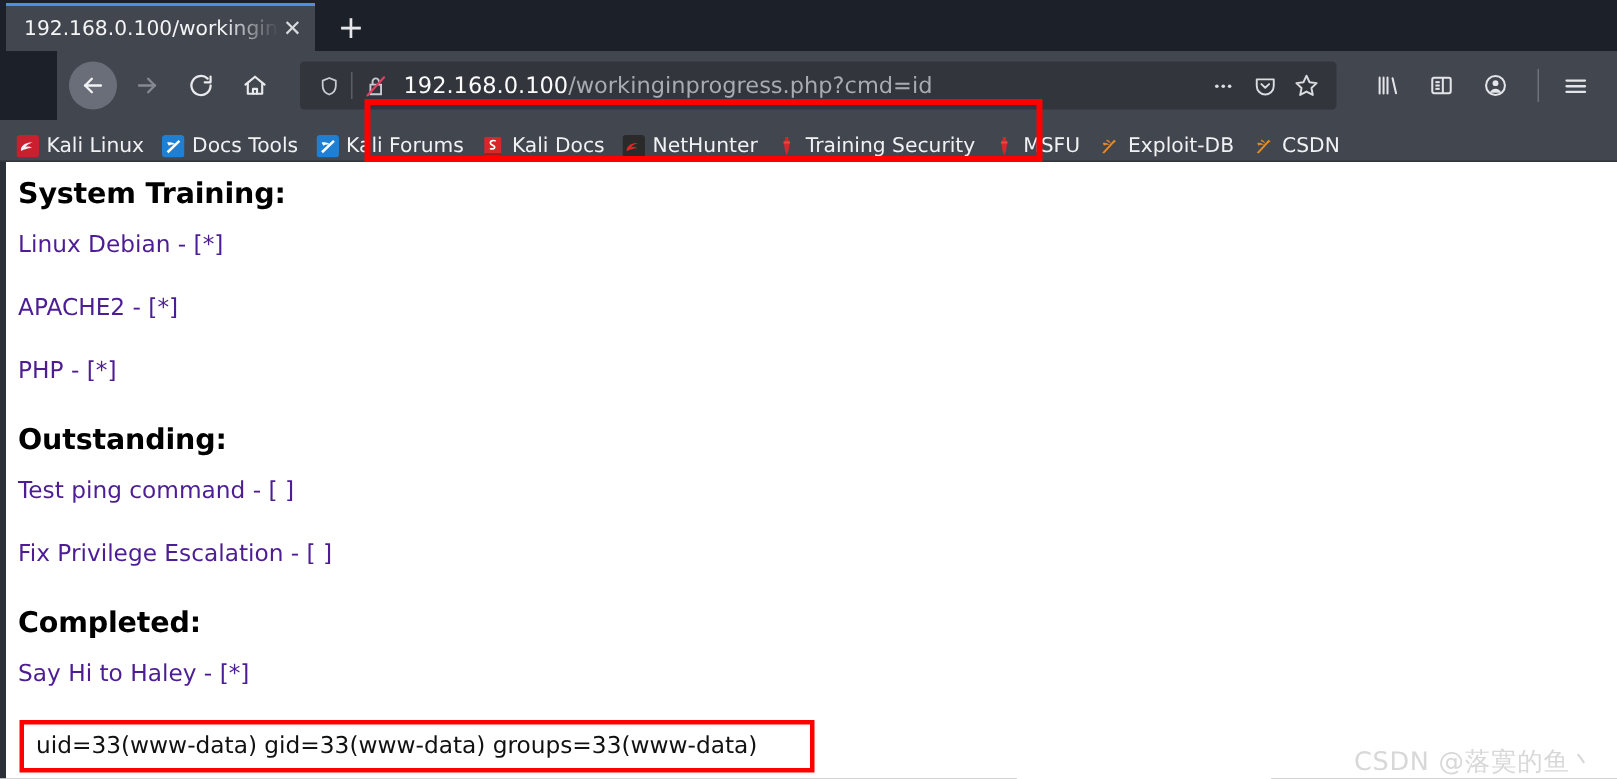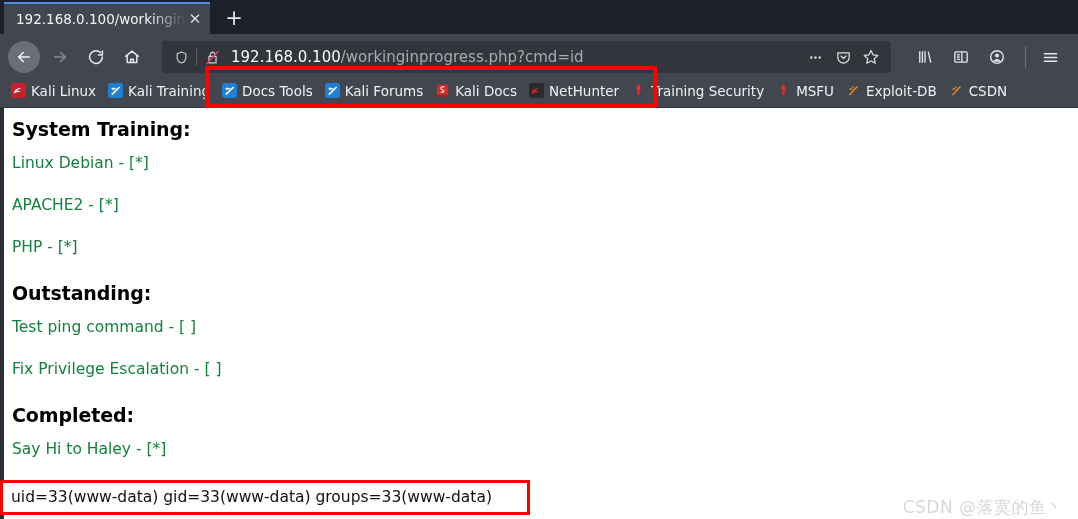--- a/index.html
+++ b/index.html
@@ -77,20 +77,21 @@
   
   .navbar {
     height: 46px;
     background: #42464f;
     display: flex;
     align-items: center;
     padding: 0 8px;
     box-sizing: border-box;
     flex: 0 0 auto;
     position: relative;
+    margin-left: 38px;
   }
   .navbtn {
     width: 32px;
     height: 32px;
     display: flex;
     align-items: center;
     justify-content: center;
     margin-right: 4px;
     border-radius: 50%;
     flex: 0 0 auto;
@@ -182,21 +183,21 @@
     background: #42464f;
     display: flex;
     align-items: center;
     padding-left: 6px;
     flex: 0 0 auto;
     border-bottom: 1px solid #32353c;
     box-sizing: border-box;
   }
   .bm {
     display: flex;
-    align-items: flex-start;
+    align-items: flex-end;
     height: 22px;
     padding: 0 5px;
     margin-right: 2px;
     white-space: nowrap;
   }
   .bm-label {
     font-size: 13.5px;
     color: #f0f1f3;
     margin-left: 5px;
   }
@@ -228,28 +229,28 @@
   .h-sec {
     font-size: 19px;
     font-weight: bold;
     color: #000000;
     margin: 0 0 14px 0;
     letter-spacing: -0.1px;
   }
   .h-sec.spaced { margin-top: 26px; }
   .p-line {
     font-size: 15.5px;
-    color: #15803d;
+    color: #4c1d95;
     margin: 0 0 24px 0;
   }
   .p-line.last { margin-bottom: 14px; }
 
   .output-box {
     position: absolute;
-    left: 0;
+    left: 13px;
     bottom: 4px;
     width: 530px;
     border: 3px solid #fe0000;
     box-sizing: border-box;
     background: #ffffff;
     padding: 5px 8px 6px 8px;
   }
   .output-text {
     font-size: 15.5px;
     color: #111111;
@@ -389,28 +390,20 @@
   <div class="bookmarks">
 
     <div class="bm">
       <svg class="bm-ico" viewBox="0 0 16 16">
         <rect width="16" height="16" rx="2.5" fill="#c8202e"></rect>
         <path d="M3.2 9.6c1.1-3 4.3-4.6 8.4-4.2-2.4.5-4.3 1.7-5.2 3.2 1.6-.6 3.3-.4 4.6.6-2.6-.2-5 .9-7.8 2.1z" fill="#f2f2f2"></path>
       </svg>
       <span class="bm-label">Kali Linux</span>
     </div>
 
-    <div class="bm">
-      <svg class="bm-ico" viewBox="0 0 16 16">
-        <rect width="16" height="16" rx="2.5" fill="#1f7fd2"></rect>
-        <path d="M3.3 11.6 11.8 3.6l1.2 1.2-8.4 8.2z" fill="#ffffff"></path>
-        <path d="M3.6 5.4c2.6-.6 5 .1 6.3 1.7-1.9-.6-3.7-.4-5 .5z" fill="#ffffff"></path>
-      </svg>
-      <span class="bm-label">Kali Training</span>
-    </div>
 
     <div class="bm">
       <svg class="bm-ico" viewBox="0 0 16 16">
         <rect width="16" height="16" rx="2.5" fill="#1f7fd2"></rect>
         <path d="M3.3 11.6 11.8 3.6l1.2 1.2-8.4 8.2z" fill="#ffffff"></path>
         <path d="M3.6 5.4c2.6-.6 5 .1 6.3 1.7-1.9-.6-3.7-.4-5 .5z" fill="#ffffff"></path>
       </svg>
       <span class="bm-label">Docs Tools</span>
     </div>
 

